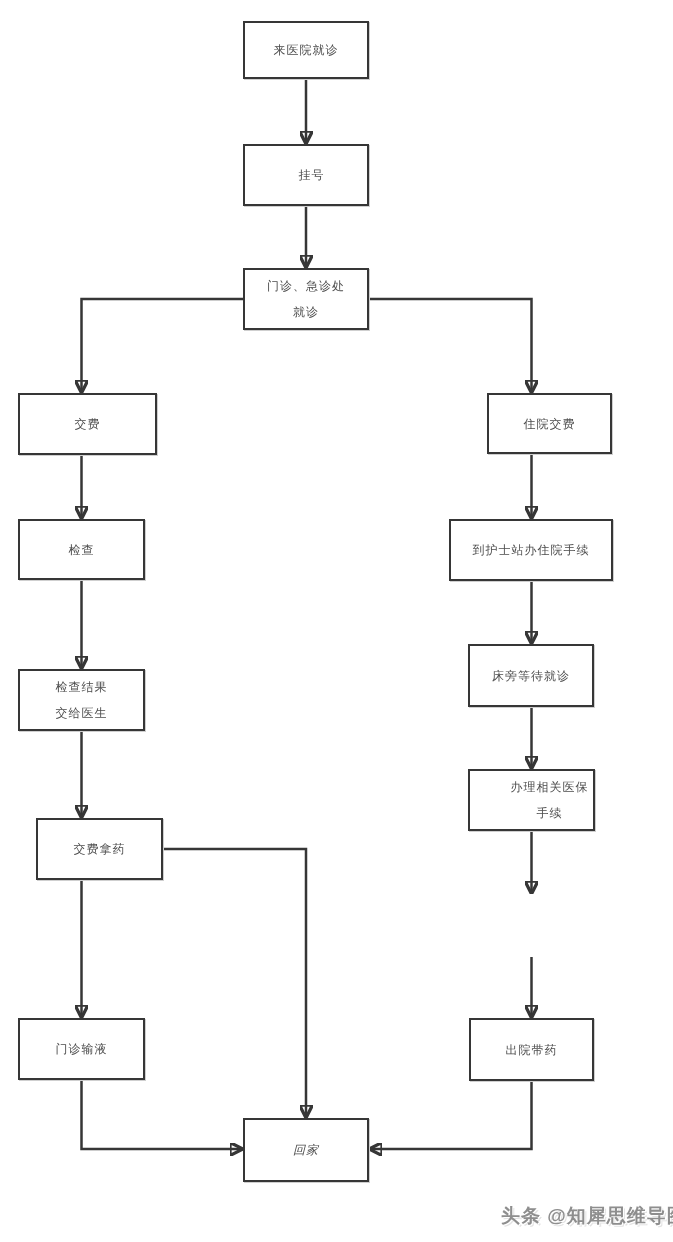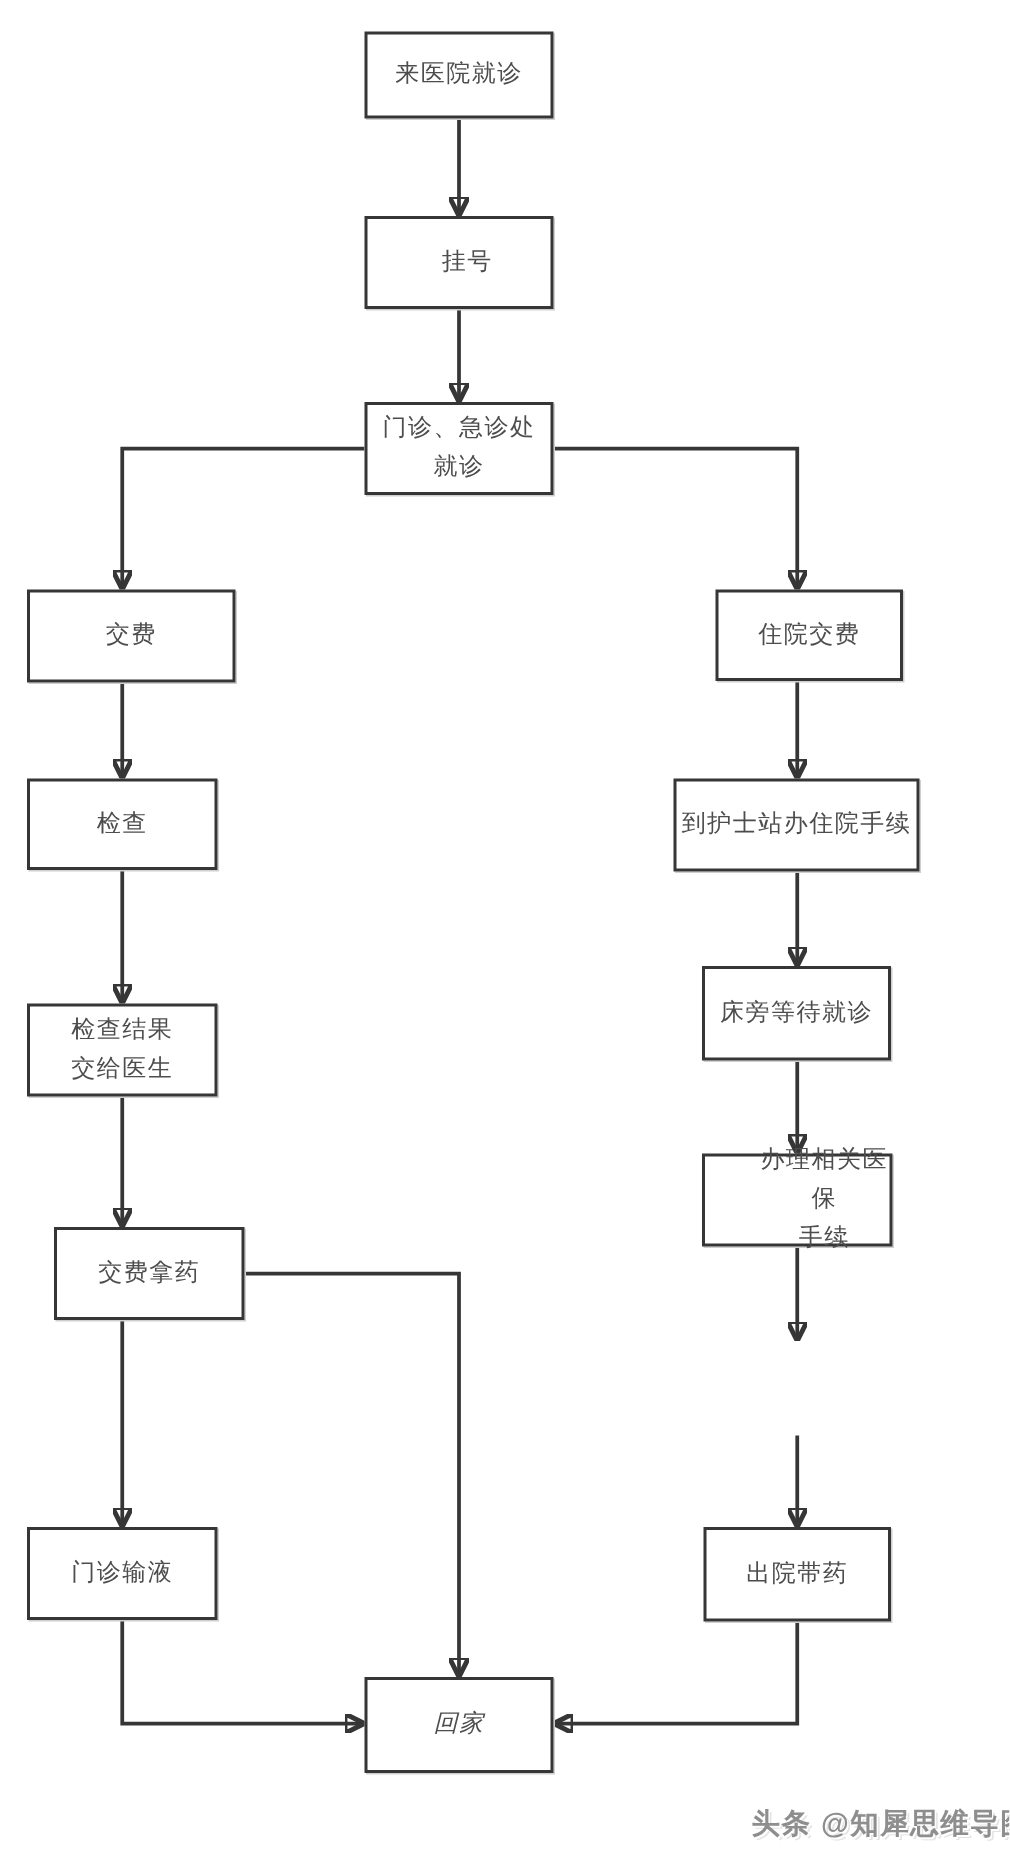--- a/index.html
+++ b/index.html
@@ -30,21 +30,21 @@
   .node {
     position: absolute;
     box-sizing: border-box;
     border: 2.5px solid #363636;
     background: #ffffff;
     box-shadow: 1px 1px 0 #cfcfcf;
     display: flex;
     align-items: center;
     justify-content: center;
     text-align: center;
-    font-size: 16px;
+    font-size: 12px;
     line-height: 26px;
     color: #4d4d4d;
     white-space: pre-line;
     letter-spacing: 1px;
   }
   .watermark {
     position: absolute;
     left: 501px;
     top: 1203px;
     font-size: 19px;
@@ -79,29 +79,29 @@
     <path d="M531.5,454 L531.5,519" marker-end="url(#arrow)"></path>
     <path d="M531.5,581 L531.5,644" marker-end="url(#arrow)"></path>
     <path d="M531.5,707 L531.5,769" marker-end="url(#arrow)"></path>
     <path d="M531.5,831 L531.5,894" marker-end="url(#arrow)"></path>
     <path d="M531.5,957 L531.5,1018" marker-end="url(#arrow)"></path>
     <path d="M531.5,1081 L531.5,1149 L369,1149" marker-end="url(#arrow)"></path>
   </svg>
 
   <div class="node" style="left:243px; top:21px;   width:126px; height:58px;">来医院就诊</div>
   <div class="node" style="left:243px; top:144px;  width:126px; height:62px;padding-left:11px;">挂号</div>
-  <div class="node" style="left:243px; top:268px;  width:126px; height:62px;font-family:Liberation Mono, monospace;">门诊、急诊处
+  <div class="node" style="left:243px; top:268px;  width:126px; height:62px;">门诊、急诊处
 就诊</div>
   <div class="node" style="left:18px;  top:393px;  width:139px; height:62px;text-align:right;">交费</div>
   <div class="node" style="left:18px;  top:519px;  width:127px; height:61px;">检查</div>
   <div class="node" style="left:18px;  top:669px;  width:127px; height:62px;">检查结果
 交给医生</div>
   <div class="node" style="left:18px;  top:818px;  width:127px; height:62px;margin-left:18px;">交费拿药</div>
   <div class="node" style="left:18px;  top:1018px; width:127px; height:62px;">门诊输液</div>
-  <div class="node" style="left:477px; top:393px;  width:125px; height:61px;">住院交费</div>
+  <div class="node" style="left:487px; top:393px;  width:125px; height:61px;">住院交费</div>
   <div class="node" style="left:449px; top:519px;  width:164px; height:62px;">到护士站办住院手续</div>
   <div class="node" style="left:468px; top:644px;  width:126px; height:63px;">床旁等待就诊</div>
   <div class="node" style="left:468px; top:769px;  width:127px; height:62px;padding-left:36px;">办理相关医保
 手续</div>
   <div class="node" style="left:469px; top:1018px; width:125px; height:63px;">出院带药</div>
   <div class="node" style="left:243px; top:1118px; width:126px; height:64px;font-style:italic;">回家</div>
 
   <div class="watermark">头条 @知犀思维导图</div>
 
 </div>

